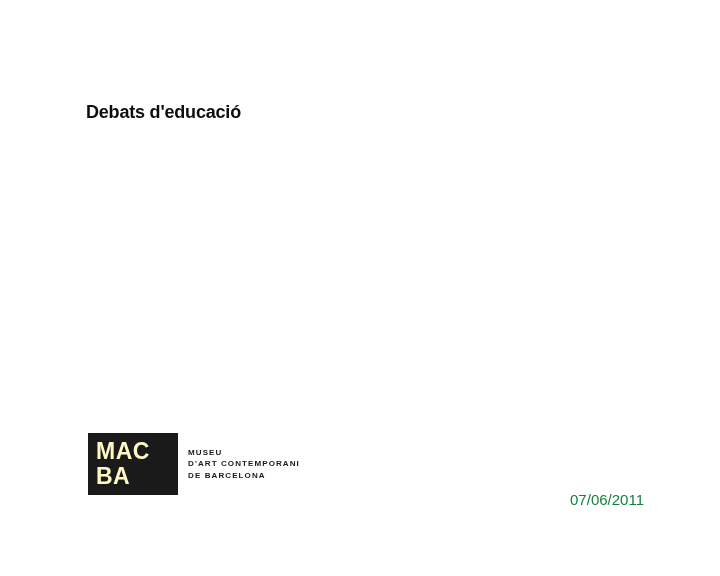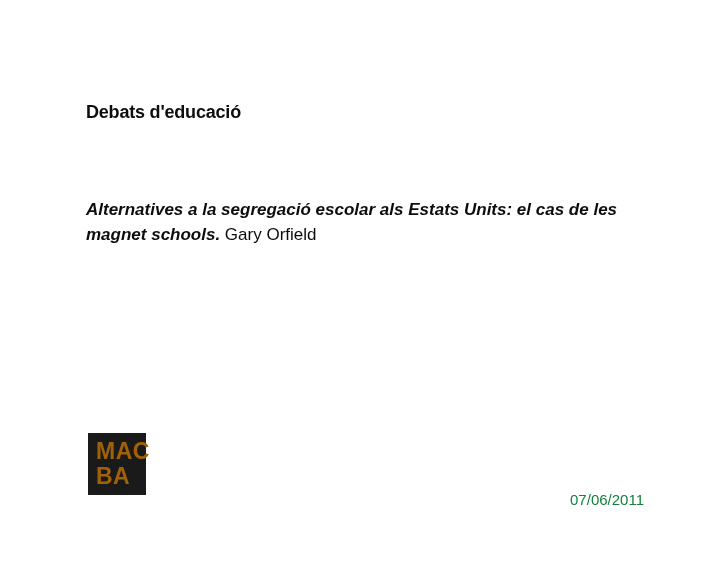--- a/index.html
+++ b/index.html
@@ -49,24 +49,24 @@
     font-weight: normal;
   }
   .logo-block {
     position: absolute;
     left: 88px;
     top: 433px;
     display: flex;
     align-items: center;
   }
   .logo-mark {
-    width: 58px;
+    width: 90px;
     height: 62px;
     background: #1a1a1a;
-    color: #a16207;
+    color: #fef9c3;
     display: flex;
     flex-direction: column;
     justify-content: center;
     align-items: flex-start;
     box-sizing: border-box;
     padding: 4px 0 4px 8px;
   }
   .logo-mark .l1,
   .logo-mark .l2 {
     font-weight: bold;
@@ -92,26 +92,28 @@
     color: #15803d;
   }
 </style>
 </head>
 <body>
 
 <div class="slide">
 
   <div class="slide-title">Debats d'educació</div>
 
-  <div class="slide-subtitle">
-    <span class="work">Alternatives a la segregació escolar als Estats Units: el cas de les magnet schools.</span><span class="author"> Gary Orfield</span>
-  </div>
 
   <div class="logo-block">
     <div class="logo-mark">
       <span class="l1">MAC</span>
       <span class="l2">BA</span>
+    </div>
+    <div class="logo-text">
+      <div>MUSEU</div>
+      <div>D'ART CONTEMPORANI</div>
+      <div>DE BARCELONA</div>
     </div>
   </div>
 
   <div class="slide-date">07/06/2011</div>
 
 </div>
 
 </body></html>

